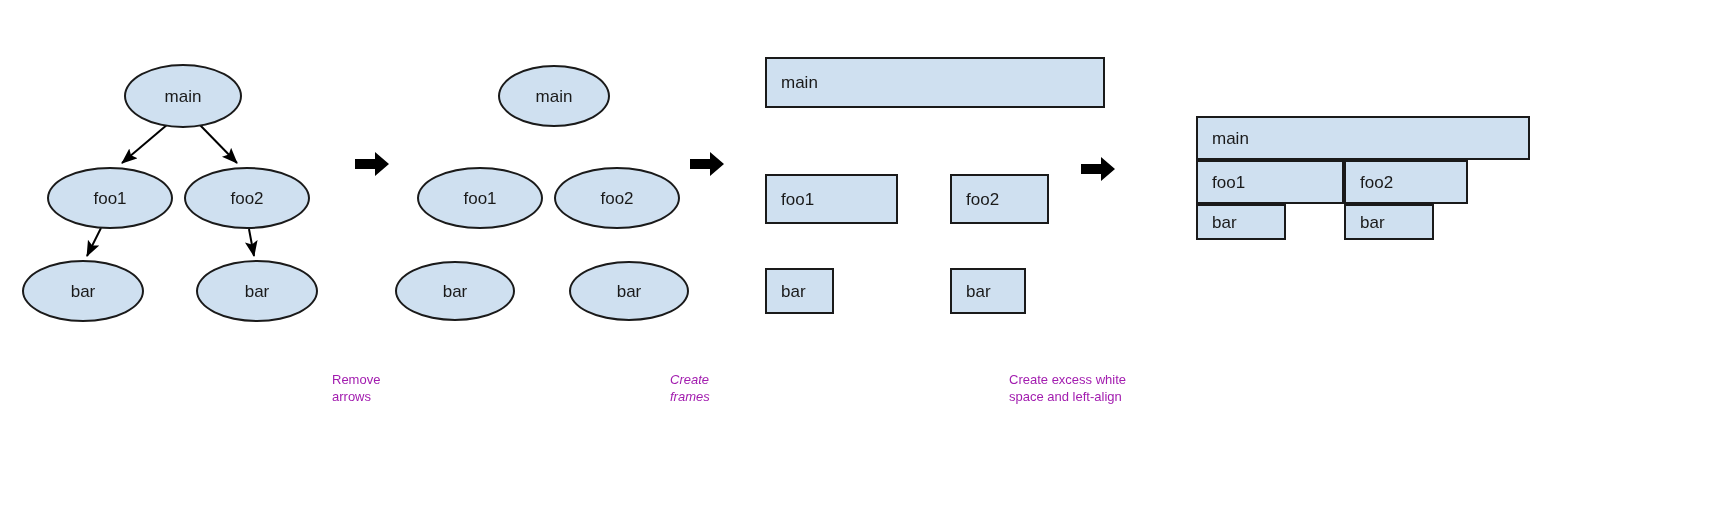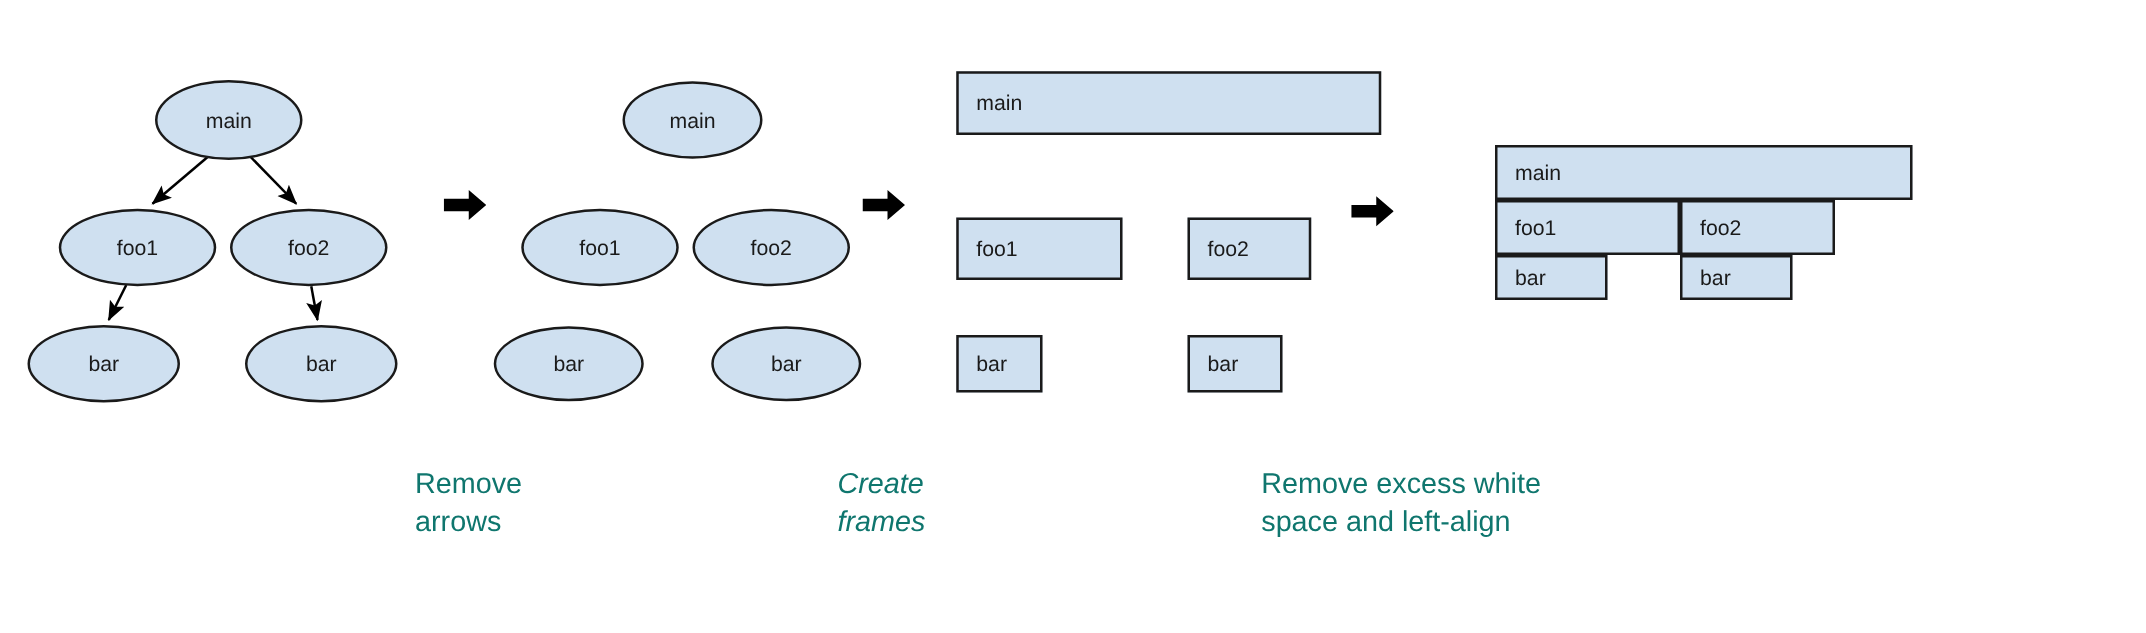--- a/index.html
+++ b/index.html
@@ -52,22 +52,22 @@
   .step-arrow {
     position: absolute;
     width: 34px;
     height: 28px;
   }
   .step-arrow svg { display: block; width: 100%; height: 100%; }
 
   
   .caption {
     position: absolute;
-    font-size: 23px;
-    color: #0f766e;
+    font-size: 13px;
+    color: #a21caf;
     line-height: 1.33;
     white-space: pre-line;
   }
 
   
   #tree-edges {
     position: absolute;
     left: 0; top: 0;
     width: 360px;
     height: 360px;
@@ -180,16 +180,16 @@
     </div>
     <div class="node-rect" style="left:1344px;top:204px;width:90px;height:36px;">
       <span>bar</span>
     </div>
   </div>
 
   <div class="caption" style="left:332px;top:371px;">Remove
 arrows</div>
   <div class="caption" style="left:670px;top:371px;font-style:italic;">Create
 frames</div>
-  <div class="caption" style="left:1009px;top:371px;">Remove excess white
+  <div class="caption" style="left:1009px;top:371px;">Create excess white
 space and left-align</div>
 
 </div>
 
 </body></html>

